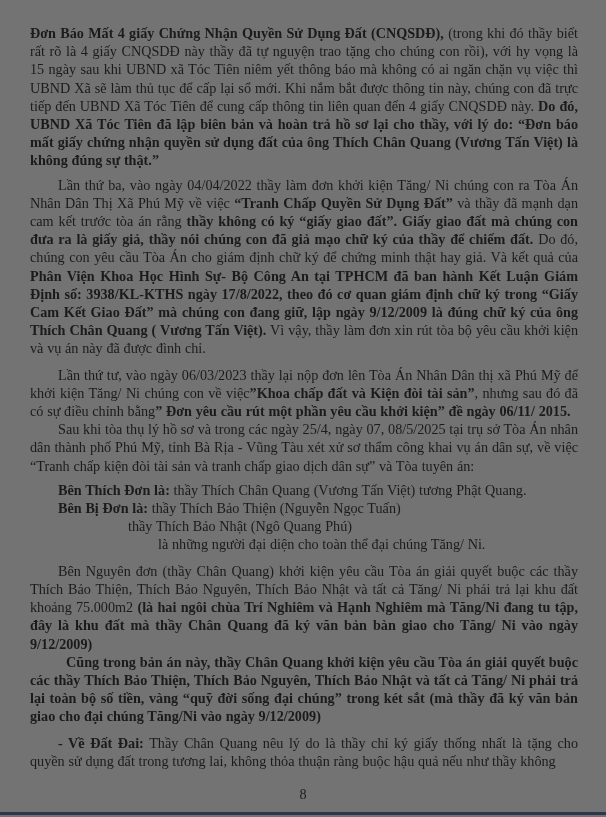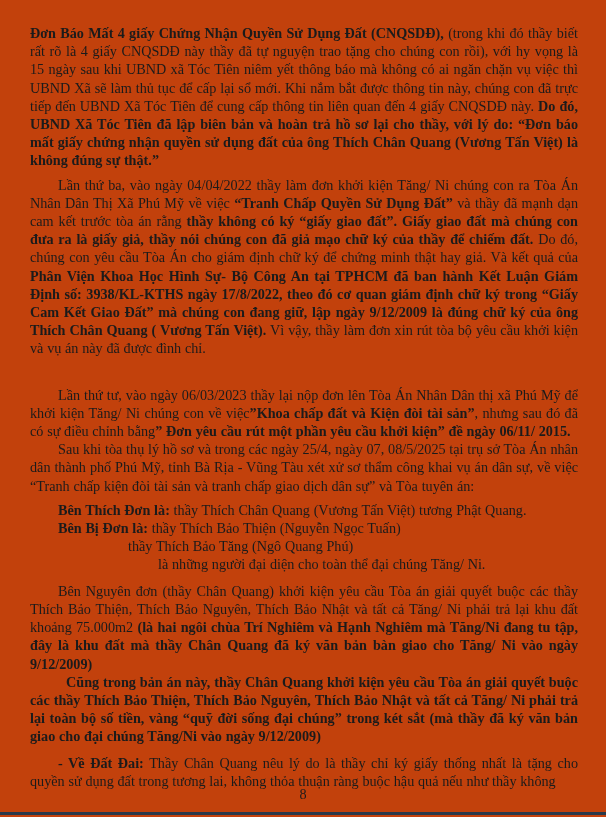--- a/index.html
+++ b/index.html
@@ -22,21 +22,21 @@
     margin: 0;
     font-size: 14.2px;
     line-height: 18.2px;
     text-align: justify;
     word-spacing: 0.2px;
   }
   .para b { font-weight: bold; }
   .indent { text-indent: 28px; }
   .indent-lg { text-indent: 36px; }
   .gap-sm { margin-bottom: 8px; }
-  .gap-md { margin-bottom: 28px; }
+  .gap-md { margin-bottom: 8px; }
   .gap-xs { margin-bottom: 6px; }
   .party { text-align: left; }
   .party-cont { text-align: left; padding-left: 98px; }
   .party-note { text-align: left; padding-left: 128px; }
   .page-number {
     position: absolute;
     left: 0;
     right: 0;
     bottom: 14px;
     text-align: center;
@@ -48,34 +48,34 @@
     left: 0;
     right: 0;
     bottom: 2px;
     height: 3px;
     background: #29384a;
   }
 </style>
 </head>
 <body>
 
-<div class="page" style="background: #c2410c; color: rgb(27, 27, 27);">
+<div class="page" style="background: #737373; color: rgb(27, 27, 27);">
   <div class="content">
 
     <p class="para gap-xs"><b>Đơn Báo Mất 4 giấy Chứng Nhận Quyền Sử Dụng Đất (CNQSDĐ),</b><span> (trong khi đó thầy biết rất rõ là 4 giấy CNQSDĐ này thầy đã tự nguyện trao tặng cho chúng con rồi), với hy vọng là 15 ngày sau khi UBND xã Tóc Tiên niêm yết thông báo mà không có ai ngăn chặn vụ việc thì UBND Xã sẽ làm thủ tục để cấp lại sổ mới. Khi nắm bắt được thông tin này, chúng con đã trực tiếp đến UBND Xã Tóc Tiên để cung cấp thông tin liên quan đến 4 giấy CNQSDĐ này.</span><b> Do đó, UBND Xã Tóc Tiên đã lập biên bản và hoàn trả hồ sơ lại cho thầy, với lý do: “Đơn báo mất giấy chứng nhận quyền sử dụng đất của ông Thích Chân Quang (Vương Tấn Việt) là không đúng sự thật.”</b></p>
 
     <p class="para indent gap-md"><span>Lần thứ ba, vào ngày 04/04/2022 thầy làm đơn khởi kiện Tăng/ Ni chúng con ra Tòa Án Nhân Dân Thị Xã Phú Mỹ về việc </span><b>“Tranh Chấp Quyền Sử Dụng Đất”</b><span> và thầy đã mạnh dạn cam kết trước tòa án rằng </span><b>thầy không có ký “giấy giao đất”. Giấy giao đất mà chúng con đưa ra là giấy giả, thầy nói chúng con đã giả mạo chữ ký của thầy để chiếm đất.</b><span> Do đó, chúng con yêu cầu Tòa Án cho giám định chữ ký để chứng minh thật hay giả. Và kết quả của </span><b>Phân Viện Khoa Học Hình Sự- Bộ Công An tại TPHCM đã ban hành Kết Luận Giám Định số: 3938/KL-KTHS ngày 17/8/2022, theo đó cơ quan giám định chữ ký trong “Giấy Cam Kết Giao Đất” mà chúng con đang giữ, lập ngày 9/12/2009 là đúng chữ ký của ông Thích Chân Quang ( Vương Tấn Việt).</b><span> Vì vậy, thầy làm đơn xin rút tòa bộ yêu cầu khởi kiện và vụ án này đã được đình chỉ.</span></p>
 
     <p class="para indent"><span>Lần thứ tư, vào ngày 06/03/2023 thầy lại nộp đơn lên Tòa Án Nhân Dân thị xã Phú Mỹ để khởi kiện Tăng/ Ni chúng con về việc</span><b>”Khoa chấp đất và Kiện đòi tài sản”</b><span>, nhưng sau đó đã có sự điều chỉnh bằng</span><b>” Đơn yêu cầu rút một phần yêu cầu khởi kiện” đề ngày 06/11/ 2015.</b></p>
 
     <p class="para indent gap-xs"><span>Sau khi tòa thụ lý hồ sơ và trong các ngày 25/4, ngày 07, 08/5/2025 tại trụ sở Tòa Án nhân dân thành phố Phú Mỹ, tỉnh Bà Rịa - Vũng Tàu xét xử sơ thẩm công khai vụ án dân sự, về việc “Tranh chấp kiện đòi tài sản và tranh chấp giao dịch dân sự” và Tòa tuyên án:</span></p>
 
     <p class="para party indent"><b>Bên Thích Đơn là:</b><span> thầy Thích Chân Quang (Vương Tấn Việt) tương Phật Quang.</span></p>
     <p class="para party indent"><b>Bên Bị Đơn là:</b><span> thầy Thích Bảo Thiện (Nguyễn Ngọc Tuấn)</span></p>
-    <p class="para party-cont"><span>thầy Thích Bảo Tăng (Ngô Quang Phú)</span></p>
+    <p class="para party-cont"><span>thầy Thích Bảo Nhật (Ngô Quang Phú)</span></p>
     <p class="para party-note gap-sm"><span>là những người đại diện cho toàn thể đại chúng Tăng/ Ni.</span></p>
 
     <p class="para indent"><span>Bên Nguyên đơn (thầy Chân Quang) khởi kiện yêu cầu Tòa án giải quyết buộc các thầy Thích Bảo Thiện, Thích Bảo Nguyên, Thích Bảo Nhật và tất cả Tăng/ Ni phải trả lại khu đất khoảng 75.000m2 </span><b>(là hai ngôi chùa Trí Nghiêm và Hạnh Nghiêm mà Tăng/Ni đang tu tập, đây là khu đất mà thầy Chân Quang đã ký văn bản bàn giao cho Tăng/ Ni vào ngày 9/12/2009)</b></p>
 
     <p class="para indent-lg gap-sm"><b>Cũng trong bản án này, thầy Chân Quang khởi kiện yêu cầu Tòa án giải quyết buộc các thầy Thích Bảo Thiện, Thích Bảo Nguyên, Thích Bảo Nhật và tất cả Tăng/ Ni phải trả lại toàn bộ số tiền, vàng “quỹ đời sống đại chúng” trong két sắt (mà thầy đã ký văn bản giao cho đại chúng Tăng/Ni vào ngày 9/12/2009)</b></p>
 
     <p class="para indent"><b>- Về Đất Đai:</b><span> Thầy Chân Quang nêu lý do là thầy chỉ ký giấy thống nhất là tặng cho quyền sử dụng đất trong tương lai, không thỏa thuận ràng buộc hậu quả nếu như thầy không</span></p>
 
   </div>
 

